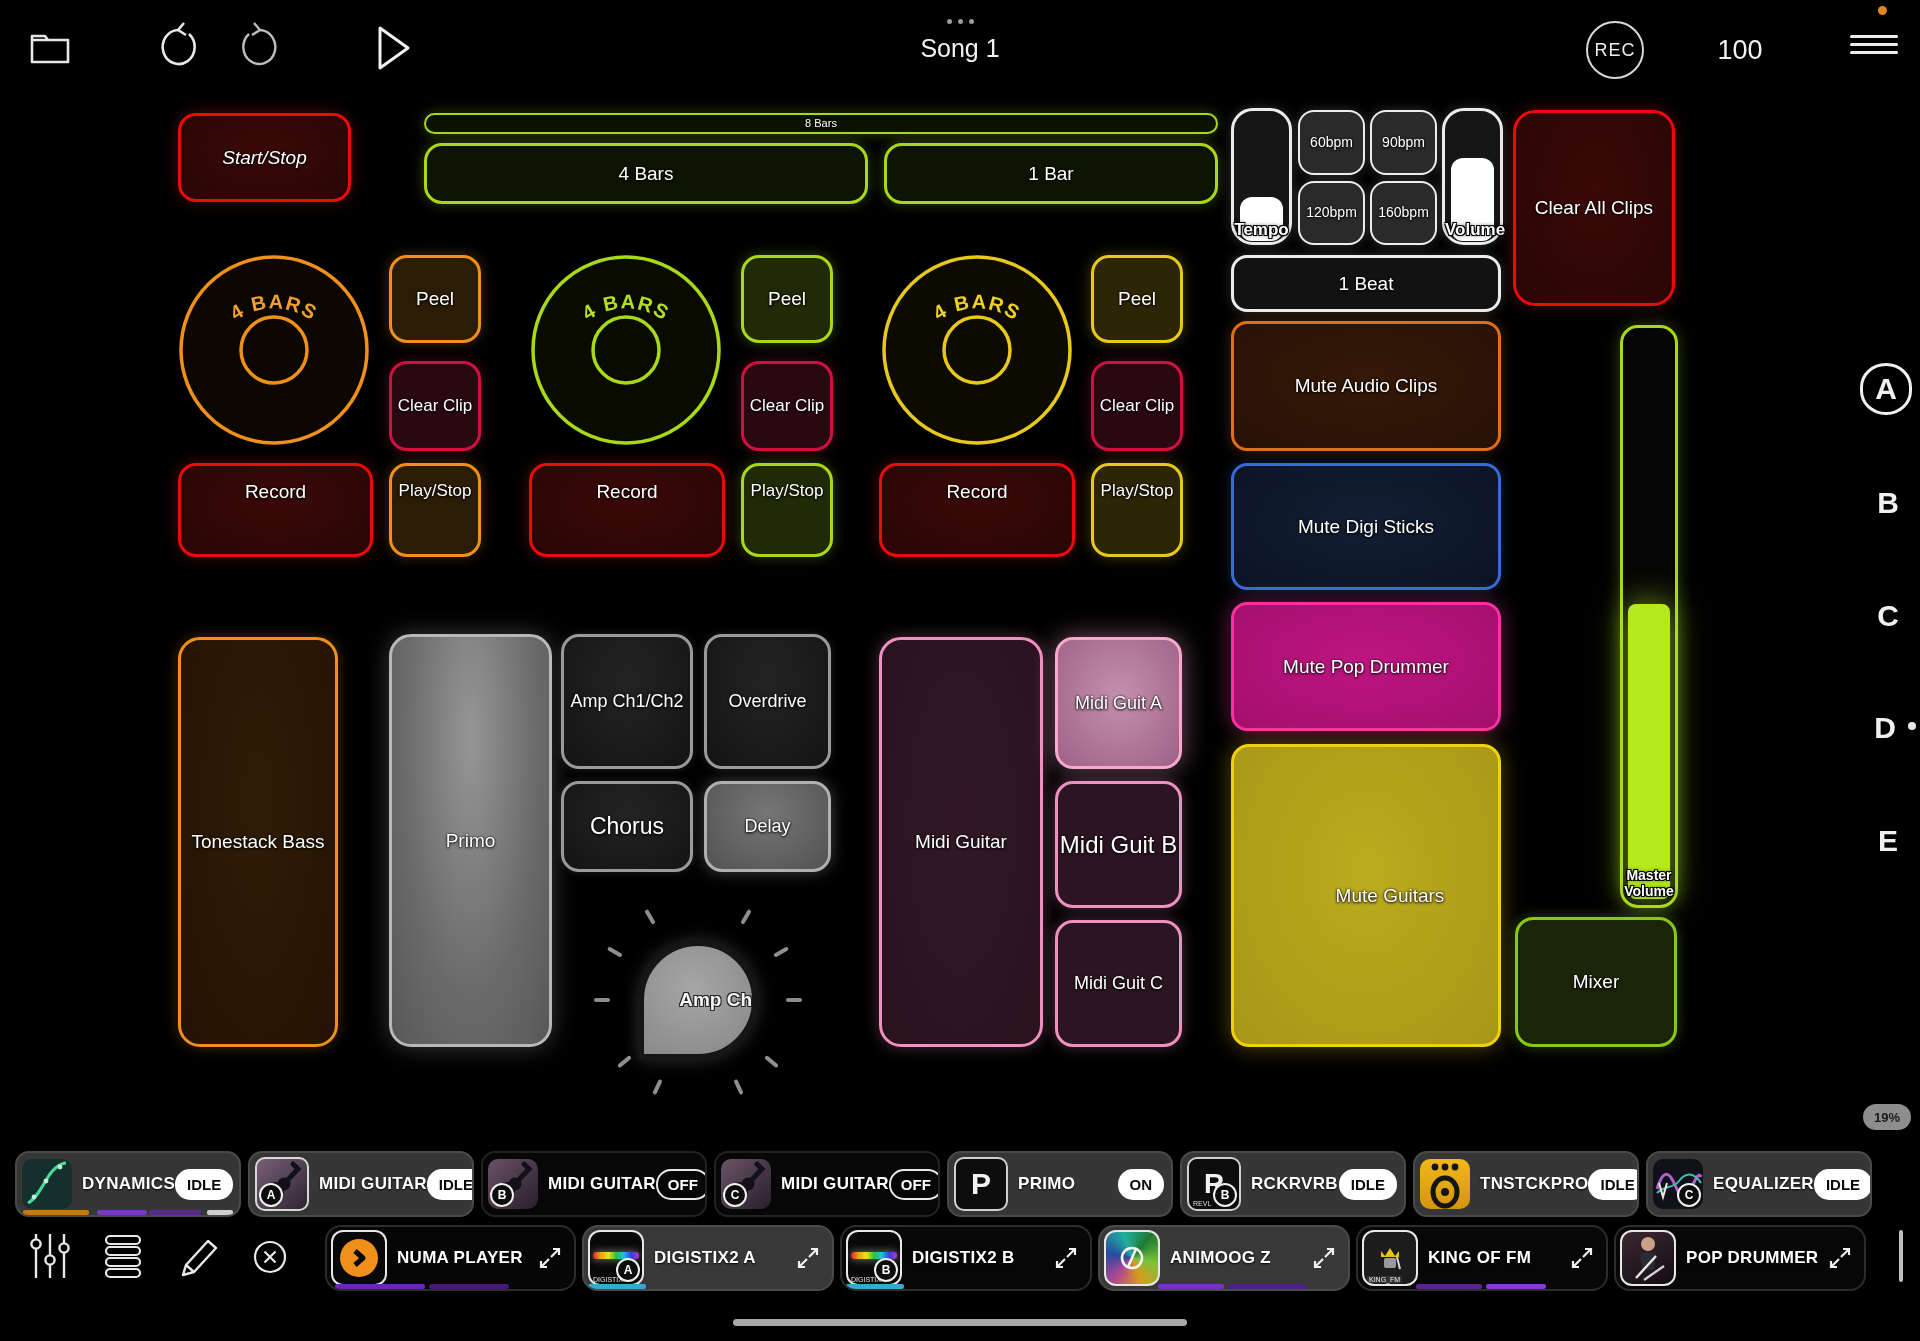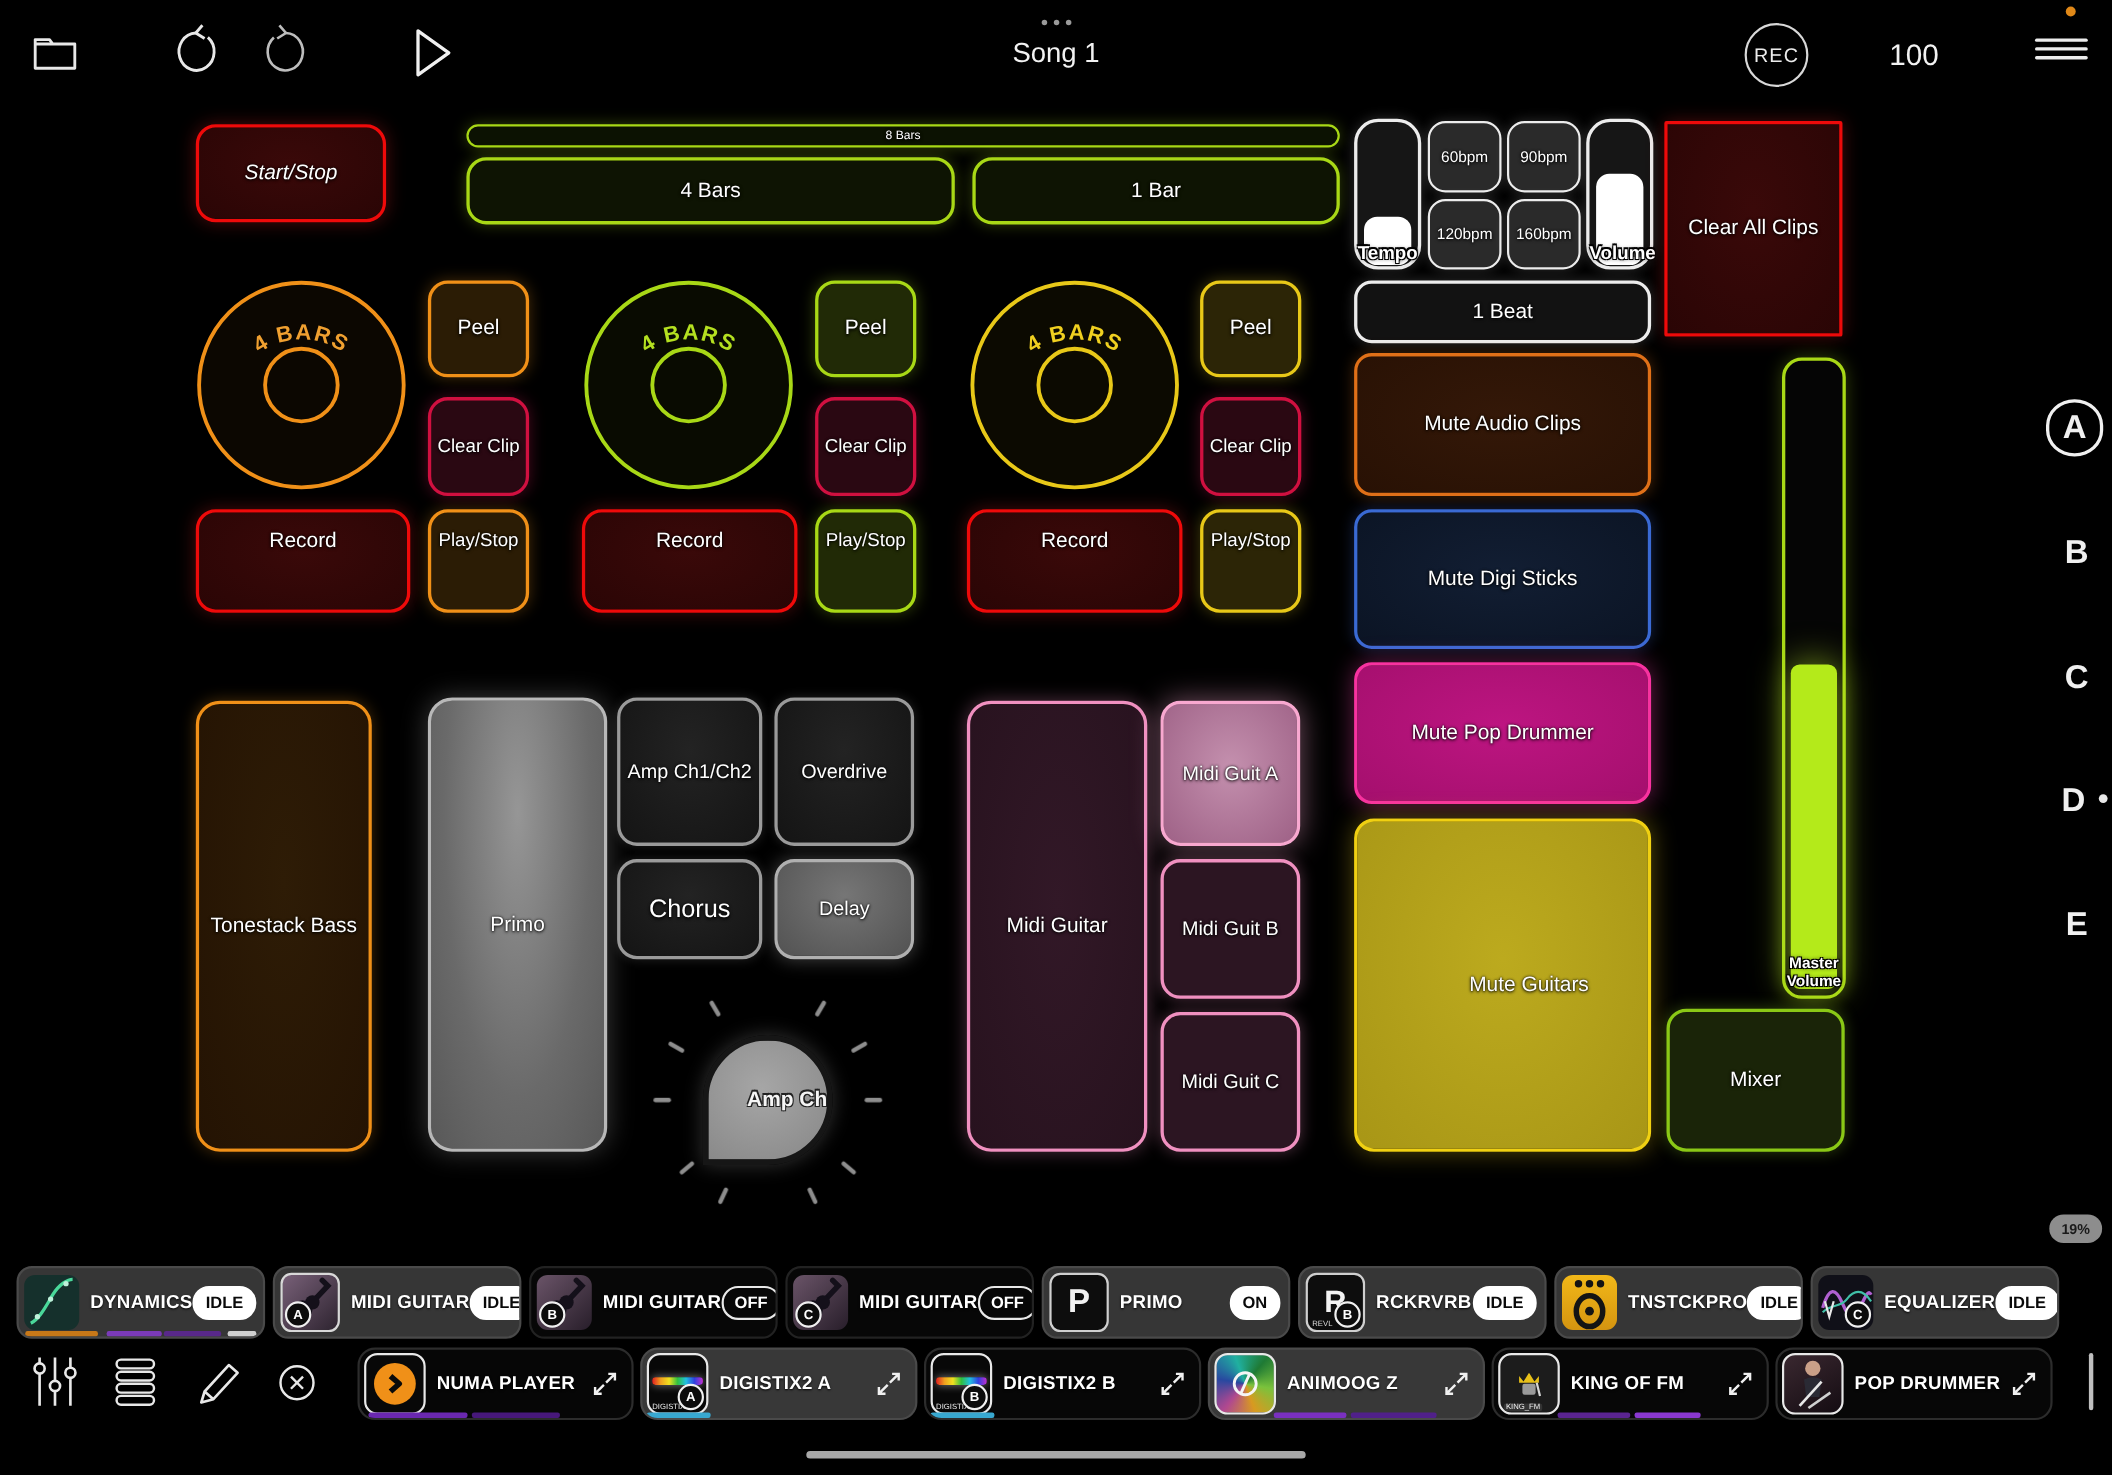--- a/index.html
+++ b/index.html
@@ -175,21 +175,21 @@
 <div class="pad b-wht" style="left:1298px;top:181px;width:67px;height:64px;border-width:2.5px;background:#2a2a2a;font-size:14px;border-radius:16px;">
   <span>120bpm</span>
 </div>
 <div class="pad b-wht" style="left:1370px;top:181px;width:67px;height:64px;border-width:2.5px;background:#2a2a2a;font-size:14px;border-radius:16px;">
   <span>160bpm</span>
 </div>
 <div class="pad b-wht slider" style="left:1442px;top:108px;width:61px;height:137px;background:#161616;">
   <div class="thumb" style="top:47px;height:83px;"></div>
   <div class="slider-label">Volume</div>
 </div>
-<div class="pad b-red" style="left:1513px;top:110px;width:162px;height:196px;border-radius:2px;">
+<div class="pad b-red" style="left:1513px;top:110px;width:162px;height:196px;border-radius:22px;">
   <span style="padding:0 14px;">Clear All Clips</span>
 </div>
 <div class="pad b-wht" style="left:1231px;top:255px;width:270px;height:57px;background:#121212;border-radius:16px;">
   <span>1 Beat</span>
 </div>
 
 <div class="pad" style="left:1231px;top:321px;width:270px;height:130px;border:3.5px solid #e07018;background:radial-gradient(ellipse at 50% 45%,#341808,#281104);box-shadow:0 0 14px rgba(230,120,30,.3);border-radius:16px;">
   <span>Mute Audio Clips</span>
 </div>
 <div class="pad" style="left:1231px;top:463px;width:270px;height:127px;border:3.5px solid #3a6ad4;background:radial-gradient(ellipse at 50% 45%,#121e33,#0b1424);box-shadow:0 0 14px rgba(70,110,220,.3);border-radius:16px;">
@@ -268,21 +268,21 @@
             box-shadow:0 0 18px rgba(255,255,255,.2);display:flex;align-items:center;justify-content:flex-end;box-sizing:border-box;">
   <span style="font-size:19px;font-weight:bold;color:#f5f5f5;text-shadow:-1px -1px 0 #222,1px -1px 0 #222,-1px 1px 0 #222,1px 1px 0 #222;">Amp Ch</span>
 </div>
 
 <div class="pad" style="left:879px;top:637px;width:164px;height:410px;border:3px solid #f090c0;background:radial-gradient(ellipse at 50% 45%,#321827,#27121e);box-shadow:0 0 16px rgba(250,150,200,.3);border-radius:22px;">
   <span>Midi Guitar</span>
 </div>
 <div class="pad" style="left:1055px;top:637px;width:127px;height:132px;border:3px solid #f8a8d0;background:radial-gradient(ellipse at 50% 45%,#c490ae,#9e6186);box-shadow:0 0 26px rgba(250,170,210,.45);font-size:18px;">
   <span>Midi Guit A</span>
 </div>
-<div class="pad" style="left:1055px;top:781px;width:127px;height:127px;border:3px solid #f090c0;background:#2c1522;box-shadow:0 0 14px rgba(250,150,200,.3);font-size:18px;">
+<div class="pad" style="left:1055px;top:781px;width:127px;height:127px;border:3px solid #f090c0;background:#2c1522;box-shadow:0 0 14px rgba(250,150,200,.3);font-size:24px;">
   <span>Midi Guit B</span>
 </div>
 <div class="pad" style="left:1055px;top:920px;width:127px;height:127px;border:3px solid #f090c0;background:#2c1522;box-shadow:0 0 14px rgba(250,150,200,.3);font-size:18px;">
   <span>Midi Guit C</span>
 </div>
 
 <div class="abs" style="left:1863px;top:1104px;width:48px;height:26px;border-radius:13px;background:#8d8d8d;color:#1a1a1a;
             font-size:13px;font-weight:bold;display:flex;align-items:center;justify-content:center;">
   <span>19%</span>
 </div>

